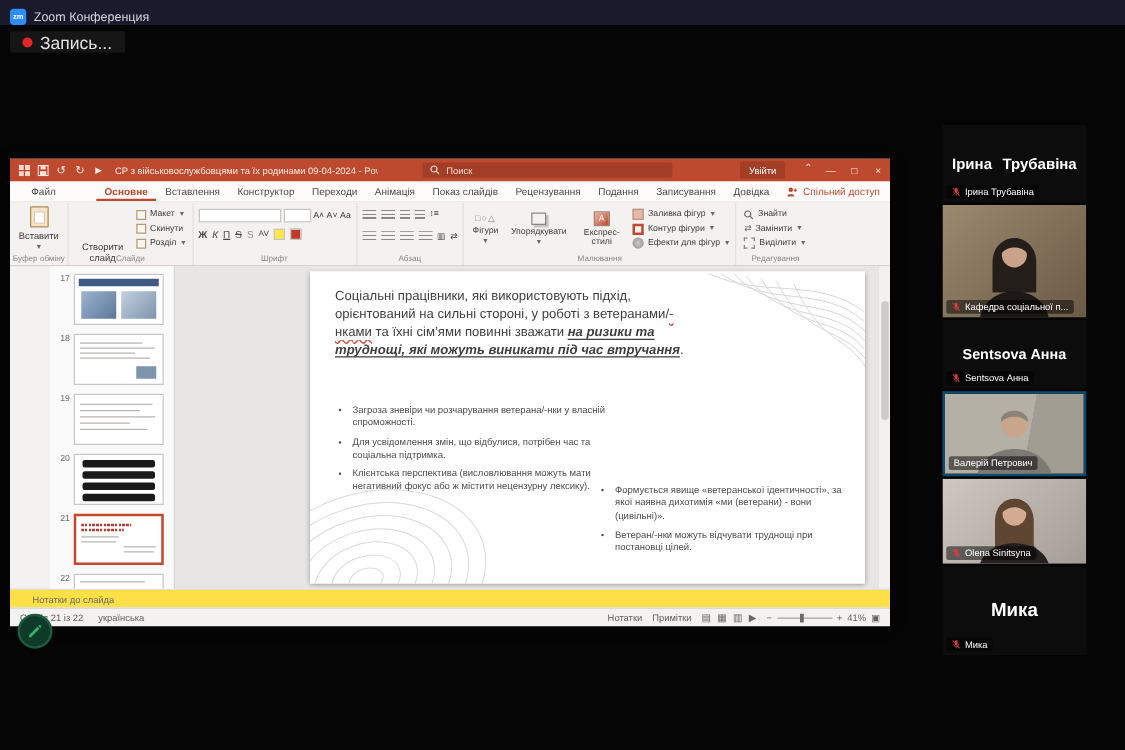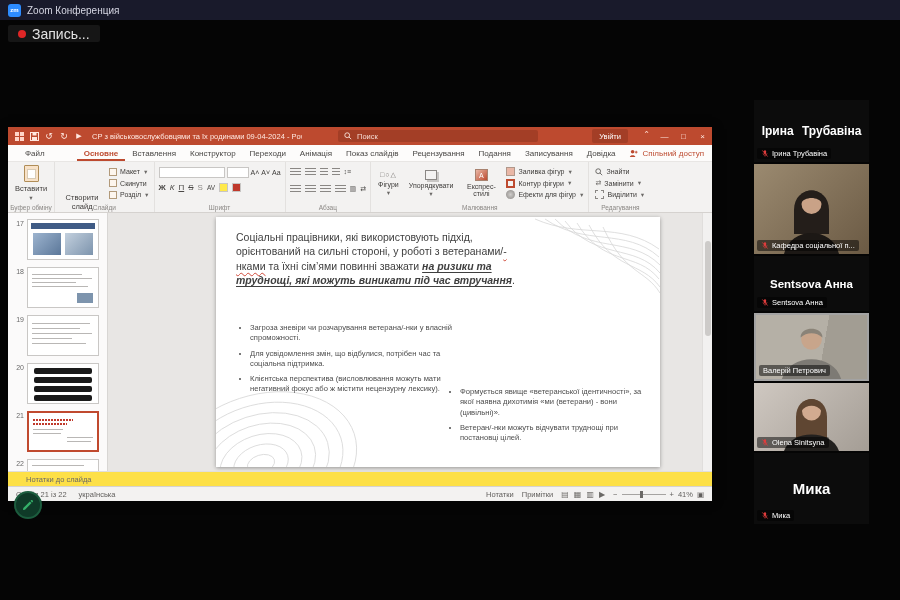--- a/index.html
+++ b/index.html
@@ -1,20 +1,20 @@
 <!DOCTYPE html>
 <html><head>
 <meta charset="utf-8">
 <style>
   html,body{margin:0;padding:0;background:#000;}
   body{width:900px;height:600px;overflow:hidden;font-family:"Liberation Sans","DejaVu Sans",sans-serif;}
   .stage{position:relative;width:900px;height:600px;background:#050505;}
 
   
-  .zoom-titlebar{position:absolute;left:0;top:0;width:900px;height:20px;background:#191a2b;display:flex;align-items:center;padding:0 8px;box-sizing:border-box;gap:6px;}
+  .zoom-titlebar{position:absolute;left:0;top:0;width:900px;height:20px;background:#191a2b;display:flex;align-items:flex-end;padding:0 8px;box-sizing:border-box;gap:6px;}
   .zoom-logo{width:13px;height:13px;background:#2d8cff;border-radius:3px;color:#fff;font-size:6px;font-weight:bold;display:flex;align-items:center;justify-content:center;}
   .zoom-title{font-size:10px;color:#d5d6e2;}
 
   
   .rec-chip{position:absolute;left:8px;top:25px;height:17px;display:flex;align-items:center;gap:6px;background:#161616;padding:0 10px;border-radius:2px;}
   .rec-dot{width:8px;height:8px;border-radius:50%;background:#e02626;}
   .rec-label{font-size:14px;color:#e3e3e3;}
 
   
   .ppt{position:absolute;left:8px;top:127px;width:704px;height:371px;background:#f3f2f1;box-shadow:0 2px 10px rgba(0,0,0,.6);font-size:8px;color:#3d3b39;}
@@ -51,21 +51,21 @@
   .glyphrow{display:flex;align-items:center;gap:4px;height:13px;font-size:8px;color:#4a4846;}
   .icon-lines{width:11px;height:8px;background:repeating-linear-gradient(#8a8784 0 1px,transparent 1px 3px);}
   .icon-lines.short{width:8px;}
   .chip{width:9px;height:9px;box-sizing:border-box;}
   .drawbig{display:flex;flex-direction:column;align-items:center;justify-content:center;gap:2px;font-size:7px;color:#3d3b39;padding:0 3px;}
   .shapes-glyphs{font-size:7px;color:#7a7774;letter-spacing:1px;}
   .arrange-icon{width:10px;height:8px;border:1px solid #8a8784;box-shadow:2px 2px 0 #c8c6c4;}
   .styles-icon{width:11px;height:10px;background:linear-gradient(135deg,#e9b7a6,#bd4a2f);border:1px solid #a8826f;display:flex;align-items:center;justify-content:center;color:#fff;font-size:7px;}
   .editcol{display:flex;flex-direction:column;justify-content:space-between;padding:1px 2px;}
 
-  .ppt-main{display:flex;height:258px;}
+  .ppt-main{display:flex;height:258px;margin-left:32px;}
   .thumbs{width:100px;background:#fbfafa;border-right:1px solid #d8d6d4;padding-top:6px;box-sizing:border-box;display:flex;flex-direction:column;gap:7px;overflow:hidden;}
   .thumb-row{display:flex;align-items:flex-start;gap:3px;padding-left:4px;}
   .thumb-num{width:12px;font-size:7px;color:#6a6a6a;text-align:right;padding-top:1px;}
   .thumb{width:72px;height:41px;background:#fff;border:1px solid #c9c7c5;position:relative;overflow:hidden;box-sizing:border-box;}
   .thumb.active{border:2px solid #c0492e;}
   .tl{position:absolute;background:#b9b7b5;height:1px;}
   .t17-hdr{position:absolute;left:3px;top:3px;right:3px;height:6px;background:#3f5b85;}
   .t17-img1{position:absolute;left:5px;top:13px;width:28px;height:22px;background:linear-gradient(135deg,#9db4cf,#5b7799);}
   .t17-img2{position:absolute;right:5px;top:13px;width:28px;height:22px;background:linear-gradient(135deg,#c3d0de,#7d94ad);}
   .t20-bar{position:absolute;left:6px;right:6px;height:6px;background:#1a1a1a;border-radius:2px;}
@@ -88,21 +88,21 @@
   .ppt-notes{height:14px;background:#fde047;border-top:1px solid #e0dedc;display:flex;align-items:center;padding:0 18px;font-size:7.5px;color:#6b6966;}
   .ppt-status{height:15px;background:#f3f2f1;border-top:1px solid #d5d2cf;display:flex;align-items:center;padding:0 8px;font-size:7.5px;color:#605e5c;gap:12px;box-sizing:border-box;}
   .status-right{margin-left:auto;display:flex;align-items:center;gap:8px;}
   .viewicons{display:flex;gap:5px;font-size:8px;color:#6b6966;}
   .zoomctl{display:flex;align-items:center;gap:4px;}
   .zoom-slider{width:44px;height:1px;background:#a5a3a1;position:relative;}
   .zoom-knob{position:absolute;left:18px;top:-3px;width:3px;height:7px;background:#6b6966;}
 
   
   .ptile{position:absolute;left:754px;width:115px;background:#0c0c0c;overflow:hidden;box-sizing:border-box;}
-  .ptile.active{border:2px solid #a3a3a3;text-align:center;}
+  .ptile.active{border:2px solid #0c4a6e;text-align:center;}
   .ptile-big{position:absolute;inset:0;display:flex;align-items:center;justify-content:center;color:#fff;font-weight:bold;text-align:center;padding:0 2px;}
   .plabel{position:absolute;left:3px;bottom:3px;display:flex;align-items:center;gap:3px;background:rgba(0,0,0,.5);padding:1px 4px;border-radius:2px;font-size:7.5px;color:#fff;max-width:106px;white-space:nowrap;overflow:hidden;}
   .pvid{position:absolute;inset:0;}
 
   
   .annot-btn{position:absolute;left:14px;top:491px;width:28px;height:28px;border-radius:50%;background:#0f3a28;border:2px solid #1c5c3e;display:flex;align-items:center;justify-content:center;box-sizing:border-box;}
 </style>
 </head>
 <body>
 

